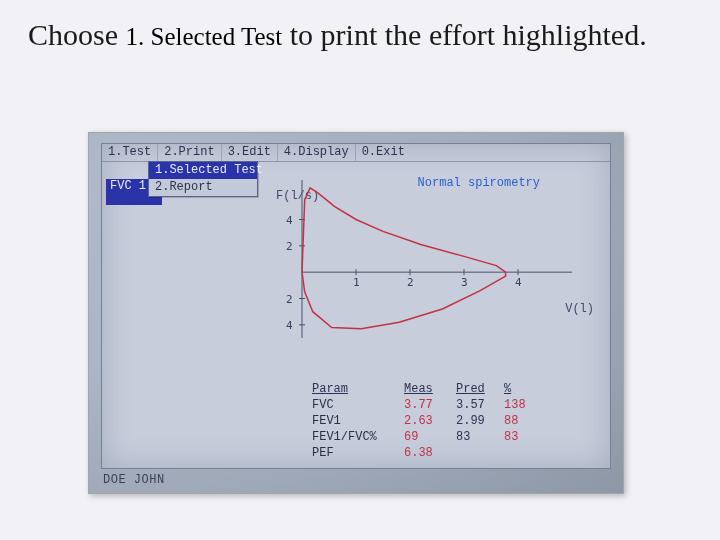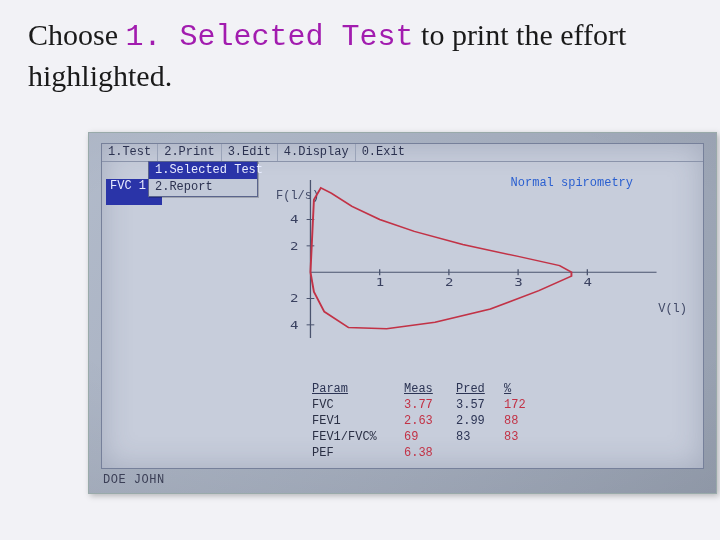--- a/index.html
+++ b/index.html
@@ -1,20 +1,20 @@
 <!DOCTYPE html>
 <html><head>
 <meta charset="utf-8">
 <style>
   * { box-sizing: border-box; margin: 0; padding: 0; }
   html, body { width: 720px; height: 540px; background: #f2f2f6; font-family: Georgia, 'Times New Roman', serif; }
   .slide { width: 720px; height: 540px; position: relative; }
   .caption { position: absolute; top: 16px; left: 28px; right: 28px; font-size: 30px; color: #1a1a1a; line-height: 1.25; }
-  .caption .hl { color: #a21caf; font-family: Liberation Mono, monospace; font-size: 30px; font-weight: 400; }
-  .photo-wrap { position: absolute; left: 88px; top: 132px; width: 629px; height: 362px;
+  .caption .hl { color: #000000; font-family: Liberation Serif, serif; font-size: 25px; font-weight: 400; }
+  .photo-wrap { position: absolute; left: 88px; top: 132px; width: 536px; height: 362px;
                 border: 1px solid #9aa; box-shadow: 2px 2px 6px rgba(0,0,0,.25); }
   .crt { width: 100%; height: 100%; position: relative; overflow: hidden;
          background:
            radial-gradient(ellipse 140% 110% at 50% 40%, rgba(255,255,255,0) 40%, rgba(0,0,0,.12) 100%),
            linear-gradient(120deg, rgba(255,255,255,.12), rgba(0,0,0,.10)),
            #a7b1c3; color:#2a2f44; font-family: "Lucida Console","Courier New",monospace; font-size:12px; }
   .crt .screen { position:absolute; left:12px; right:12px; top:10px; bottom:24px;
                  background:#c7cddb; border:1px solid #76809a; box-shadow: inset 0 0 30px rgba(60,70,100,.25); }
   .crt .status { position:absolute; left:14px; bottom:6px; color:#3b3f56; font-size:12px; letter-spacing:.5px; }
 
@@ -119,21 +119,21 @@
           </svg>
 
           <div class="tbl" id="tbl">
               <div class="hd">Param</div>
               <div class="hd">Meas</div>
               <div class="hd">Pred</div>
               <div class="hd">%</div>
               <div>FVC</div>
               <div class="c-meas">3.77</div>
               <div class="c-pred">3.57</div>
-              <div class="c-pct">172</div>
+              <div class="c-pct">138</div>
               <div>FEV1</div>
               <div class="c-meas">2.63</div>
               <div class="c-pred">2.99</div>
               <div class="c-pct">88</div>
               <div>FEV1/FVC%</div>
               <div class="c-meas">69</div>
               <div class="c-pred">83</div>
               <div class="c-pct">83</div>
               <div>PEF</div>
               <div class="c-meas">6.38</div>

